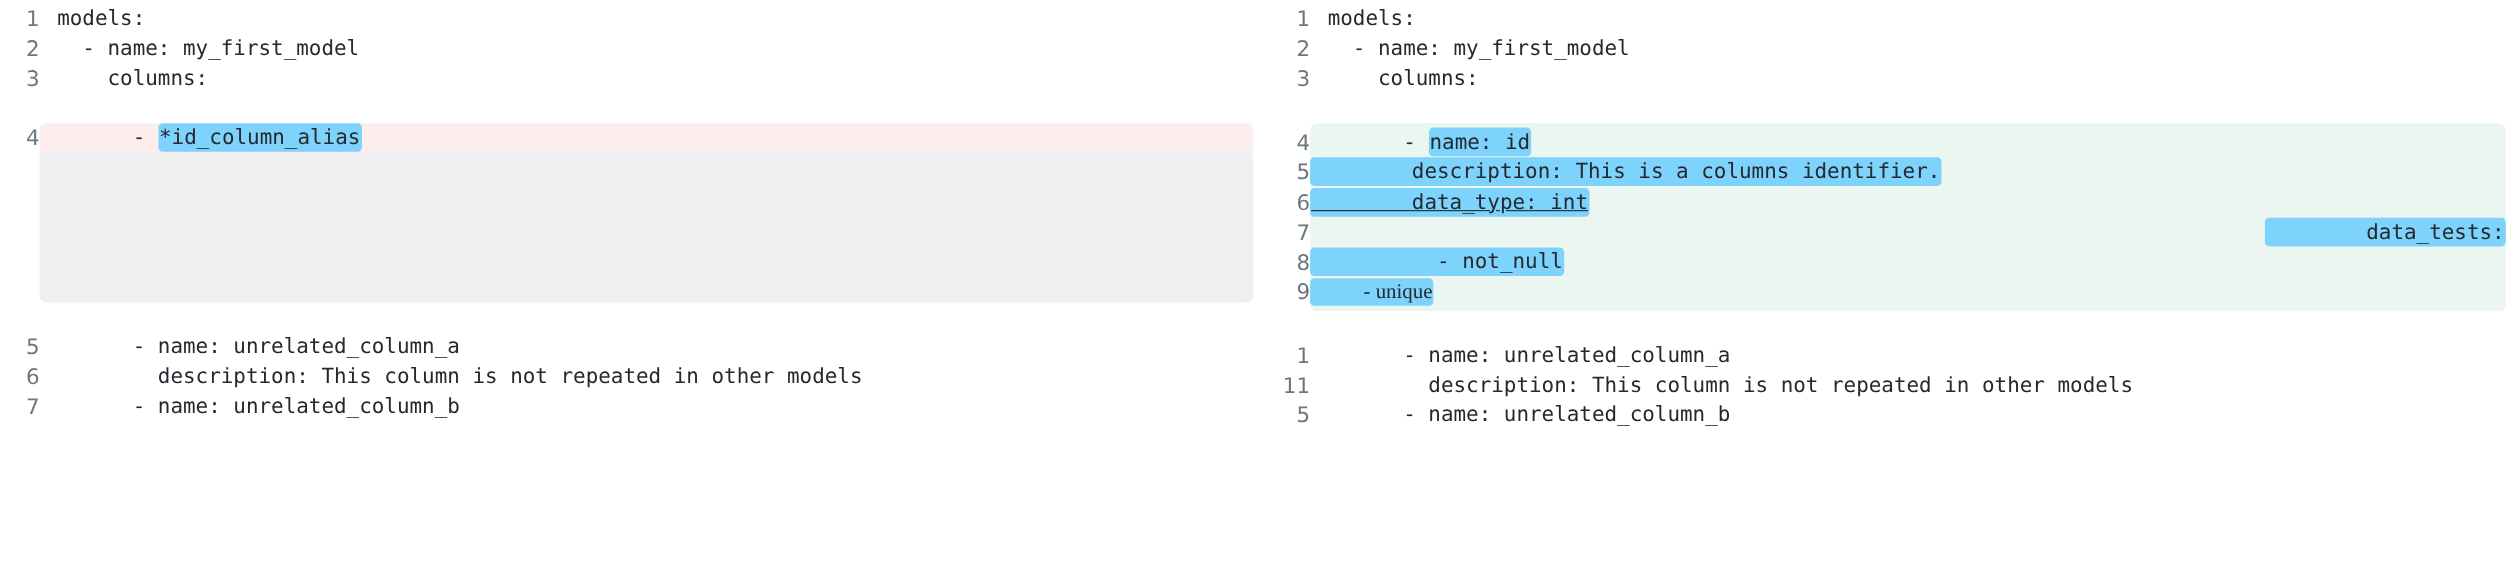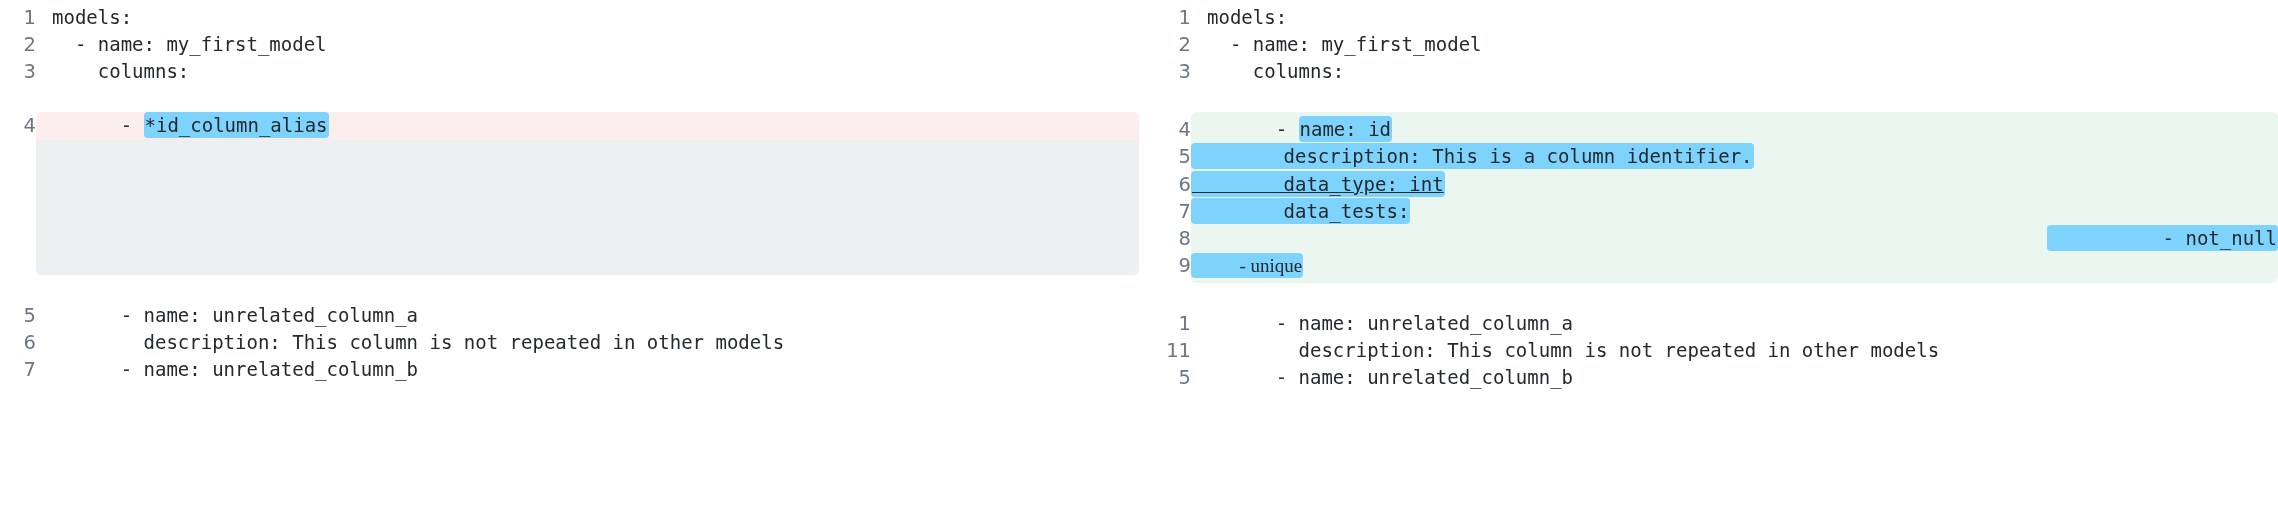--- a/index.html
+++ b/index.html
@@ -172,36 +172,36 @@
 
     <div class="block block-add block-rounded-top block-rounded-bottom" style="margin-left:52px; padding-top:4px; padding-bottom:4px;">
 
       <div class="row">
         <span class="gutter" style="margin-left:-52px; background:#ffffff;">4</span>
         <span class="code"><span class="indent">      - </span><span class="hl hl-add">name: id</span></span>
       </div>
 
       <div class="row">
         <span class="gutter" style="margin-left:-52px; background:#ffffff;">5</span>
-        <span class="code" style="padding-left:0;"><span class="hl hl-add">        description: This is a column identifier.</span></span>
+        <span class="code" style="padding-left:0;"><span class="hl hl-add">        description: This is a columns identifier.</span></span>
       </div>
 
       <div class="row">
         <span class="gutter" style="margin-left:-52px; background:#ffffff;">6</span>
         <span class="code" style="padding-left:0;text-decoration:underline;"><span class="hl hl-add">        data_type: int</span></span>
       </div>
 
       <div class="row">
         <span class="gutter" style="margin-left:-52px; background:#ffffff;">7</span>
-        <span class="code" style="padding-left:0;"><span class="hl hl-add">        data_tests:</span></span>
+        <span class="code" style="padding-left:0;text-align:right;"><span class="hl hl-add">        data_tests:</span></span>
       </div>
 
       <div class="row">
         <span class="gutter" style="margin-left:-52px; background:#ffffff;">8</span>
-        <span class="code" style="padding-left:12px;text-align:right;"><span class="hl hl-add">          - not_null</span></span>
+        <span class="code" style="padding-left:0;"><span class="hl hl-add">          - not_null</span></span>
       </div>
 
       <div class="row">
         <span class="gutter" style="margin-left:-52px; background:#ffffff;">9</span>
         <span class="code" style="padding-left:0;font-family:Liberation Serif, serif;"><span class="hl hl-add">          - unique</span></span>
       </div>
 
     </div>
 
     <div class="spacer"></div>

